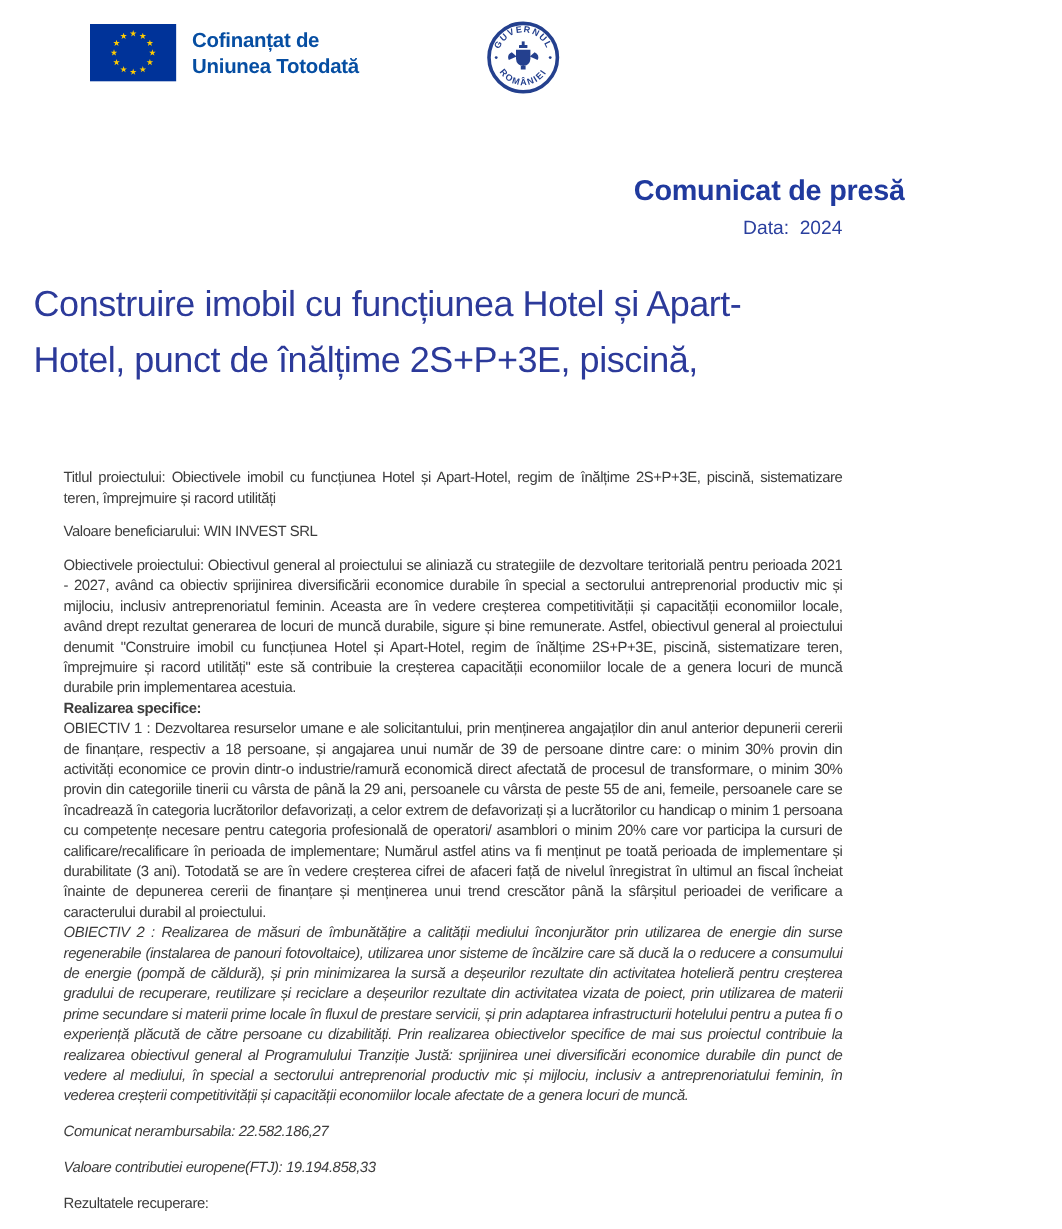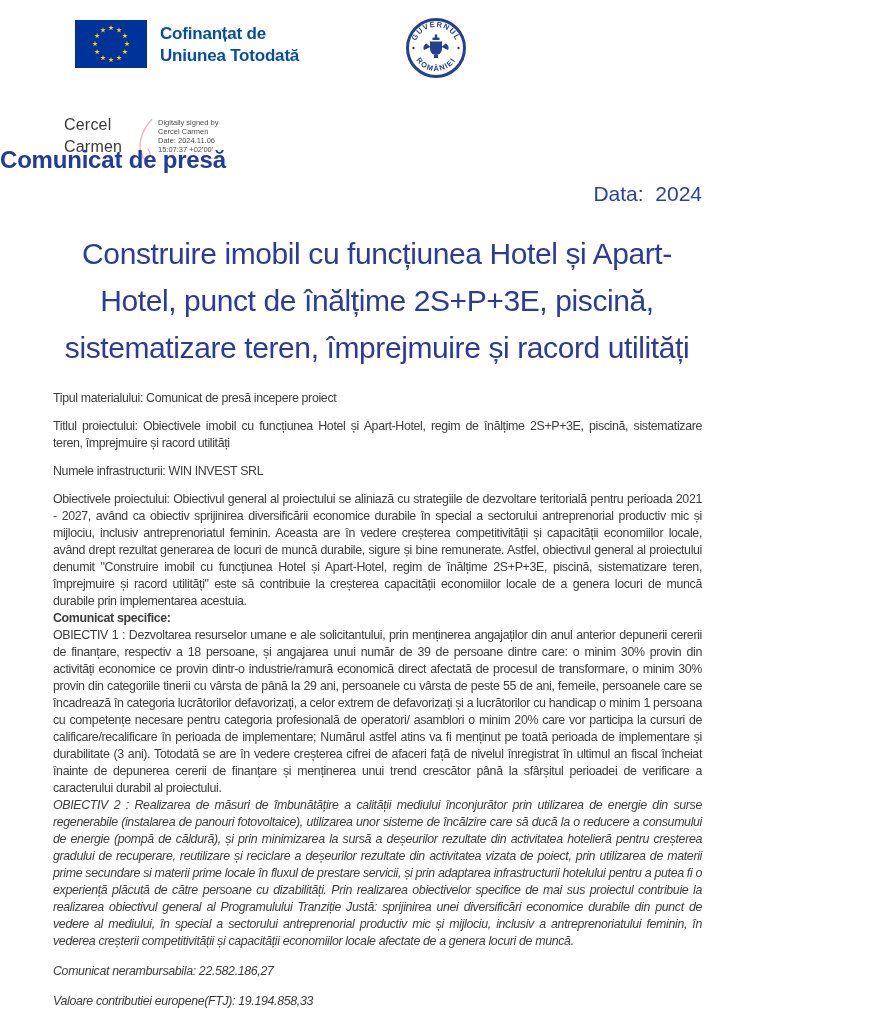--- a/index.html
+++ b/index.html
@@ -58,39 +58,38 @@
     font-size: 7.5px;
     line-height: 9px;
     color: #4b4b4b;
   }
 
   
   .doc-title {
     position: absolute;
     left: 0; right: 0;
     top: 146px;
-    text-align: left;
+    text-align: right;
     color: #203a9e;
     font-size: 24px;
     font-weight: bold;
     letter-spacing: -0.2px;
   }
   .doc-date {
     position: absolute;
     right: 52px;
     top: 182px;
     color: #2a3f9e;
-    font-size: 21px;
+    font-size: 16px;
     white-space: pre;
   }
   .headline {
     position: absolute;
     left: 28px; right: 28px;
     top: 230px;
-    text-align: center;
     color: #2c3a9a;
     font-size: 30px;
     line-height: 47px;
     letter-spacing: -0.4px;
   }
 
   
   .body-text {
     position: absolute;
     left: 53px;
@@ -154,51 +153,34 @@
     <g fill="#24408e">
       <rect x="28.5" y="21.5" width="7" height="2.5" rx="0.5"></rect>
       <rect x="30.8" y="18.5" width="2.4" height="3.5"></rect>
       <path d="M26 25.5 h12 v7.5 a6 6 0 0 1 -12 0 z"></path>
       <path d="M22.5 27.5 q-4.5 2 -2.5 6.5 l6.5 -3 z"></path>
       <path d="M41.5 27.5 q4.5 2 2.5 6.5 l-6.5 -3 z"></path>
       <path d="M30 39 h4 v3 h-4 z"></path>
     </g>
   </svg>
 
-  <div class="sig-block">
-    <div class="sig-name">
-      <div>Cercel</div>
-      <div>Carmen</div>
-    </div>
-    <svg class="sig-flourish" width="24" height="46" viewBox="0 0 24 46">
-      <path d="M20 3 C8 16 5 32 11 41 C15 47 21 41 16 33" stroke="#e0a2a2" stroke-width="1.4" fill="none" opacity="0.75"></path>
-    </svg>
-    <div class="sig-details">
-      <div>Digitally signed by</div>
-      <div>Cercel Carmen</div>
-      <div>Date: 2024.11.06</div>
-      <div>15:07:37 +02'00'</div>
-    </div>
-  </div>
 
   <div class="doc-title">Comunicat de presă</div>
   <div class="doc-date">Data:  2024</div>
 
   <div class="headline">
     <div>Construire imobil cu funcțiunea Hotel și Apart-</div>
     <div>Hotel, punct de înălțime 2S+P+3E, piscină,</div>
-    <div>sistematizare teren, împrejmuire și racord utilități</div>
   </div>
 
   <div class="body-text">
-    <p class="mb-s">Tipul materialului: Comunicat de presă incepere proiect</p>
     <p class="mb-s">Titlul proiectului: Obiectivele imobil cu funcțiunea Hotel și Apart-Hotel, regim de înălțime 2S+P+3E, piscină, sistematizare teren, împrejmuire și racord utilități</p>
-    <p class="mb-s">Numele infrastructurii: WIN INVEST SRL</p>
+    <p class="mb-s">Valoare beneficiarului: WIN INVEST SRL</p>
     <p>Obiectivele proiectului: Obiectivul general al proiectului se aliniază cu strategiile de dezvoltare teritorială pentru perioada 2021 - 2027, având ca obiectiv sprijinirea diversificării economice durabile în special a sectorului antreprenorial productiv mic și mijlociu, inclusiv antreprenoriatul feminin. Aceasta are în vedere creșterea competitivității și capacității economiilor locale, având drept rezultat generarea de locuri de muncă durabile, sigure și bine remunerate. Astfel, obiectivul general al proiectului denumit "Construire imobil cu funcțiunea Hotel și Apart-Hotel, regim de înălțime 2S+P+3E, piscină, sistematizare teren, împrejmuire și racord utilități" este să contribuie la creșterea capacității economiilor locale de a genera locuri de muncă durabile prin implementarea acestuia.</p>
-    <p class="bold">Comunicat specifice:</p>
+    <p class="bold">Realizarea specifice:</p>
     <p>OBIECTIV 1 : Dezvoltarea resurselor umane e ale solicitantului, prin menținerea angajaților din anul anterior depunerii cererii de finanțare, respectiv a 18 persoane, și angajarea unui număr de 39 de persoane dintre care: o minim 30% provin din activități economice ce provin dintr-o industrie/ramură economică direct afectată de procesul de transformare, o minim 30% provin din categoriile tinerii cu vârsta de până la 29 ani, persoanele cu vârsta de peste 55 de ani, femeile, persoanele care se încadrează în categoria lucrătorilor defavorizați, a celor extrem de defavorizați și a lucrătorilor cu handicap o minim 1 persoana cu competențe necesare pentru categoria profesională de operatori/ asamblori o minim 20% care vor participa la cursuri de calificare/recalificare în perioada de implementare; Numărul astfel atins va fi menținut pe toată perioada de implementare și durabilitate (3 ani). Totodată se are în vedere creșterea cifrei de afaceri față de nivelul înregistrat în ultimul an fiscal încheiat înainte de depunerea cererii de finanțare și menținerea unui trend crescător până la sfârșitul perioadei de verificare a caracterului durabil al proiectului.</p>
     <p class="mb-m">OBIECTIV 2 : Realizarea de măsuri de îmbunătățire a calității mediului înconjurător prin utilizarea de energie din surse regenerabile (instalarea de panouri fotovoltaice), utilizarea unor sisteme de încălzire care să ducă la o reducere a consumului de energie (pompă de căldură), și prin minimizarea la sursă a deșeurilor rezultate din activitatea hotelieră pentru creșterea gradului de recuperare, reutilizare și reciclare a deșeurilor rezultate din activitatea vizata de poiect, prin utilizarea de materii prime secundare si materii prime locale în fluxul de prestare servicii, și prin adaptarea infrastructurii hotelului pentru a putea fi o experiență plăcută de către persoane cu dizabilități. Prin realizarea obiectivelor specifice de mai sus proiectul contribuie la realizarea obiectivul general al Programulului Tranziție Justă: sprijinirea unei diversificări economice durabile din punct de vedere al mediului, în special a sectorului antreprenorial productiv mic și mijlociu, inclusiv a antreprenoriatului feminin, în vederea creșterii competitivității și capacității economiilor locale afectate de a genera locuri de muncă.</p>
     <p class="mb-m">Comunicat nerambursabila: 22.582.186,27</p>
     <p class="mb-m">Valoare contributiei europene(FTJ): 19.194.858,33</p>
     <p>Rezultatele recuperare:</p>
   </div>
 
 </div>
 
 </body></html>

